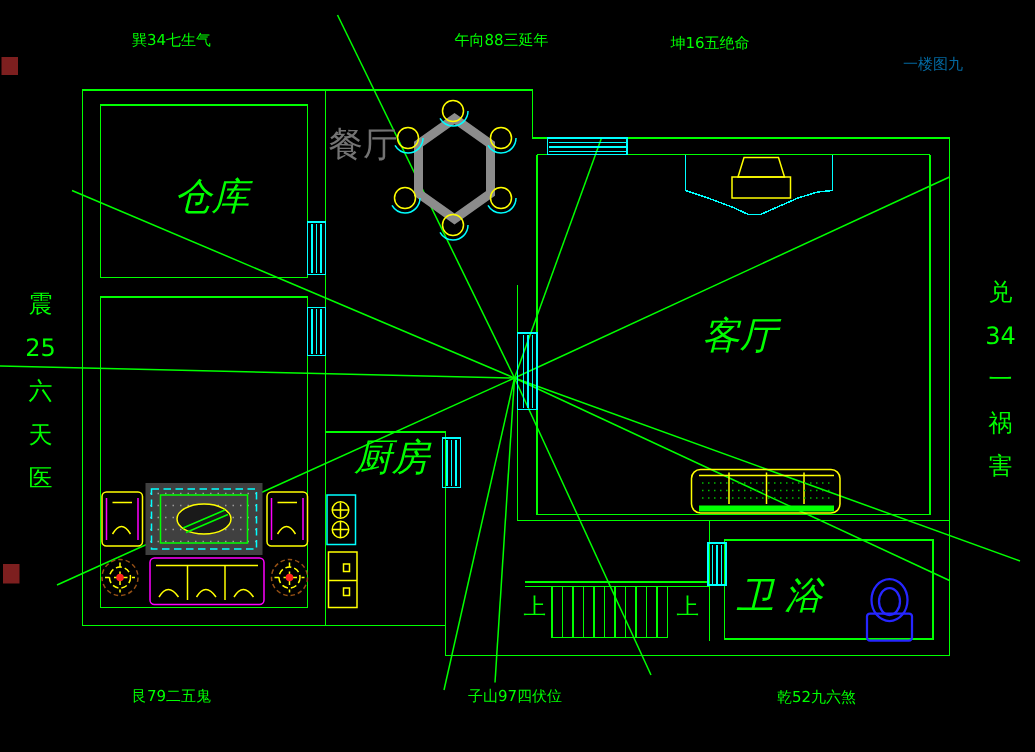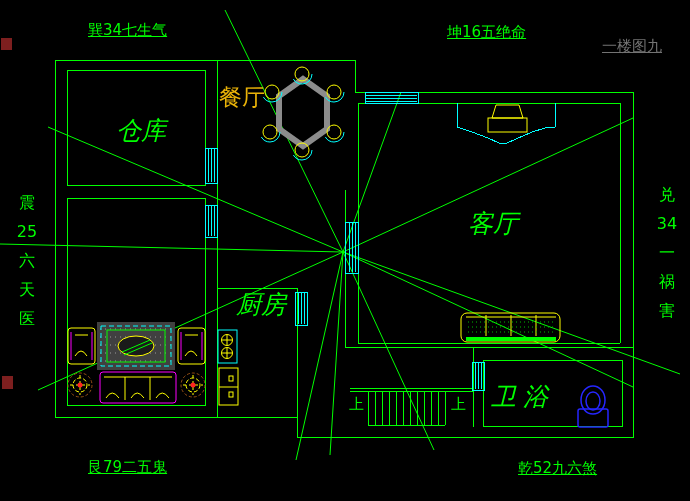--- a/index.html
+++ b/index.html
@@ -3,23 +3,23 @@
 <meta charset="utf-8">
 <style>
   html,body{margin:0;padding:0;background:#000;}
   .canvas{
     position:relative;width:690px;height:501px;background:#000;overflow:hidden;
     font-family:"DejaVu Sans",sans-serif;
   }
   .canvas svg{position:absolute;left:0;top:0;}
   .lbl{position:absolute;white-space:pre;line-height:1.1;}
   .green{color:#00ff00;}
-  .cyan{color:#eab308;}
-  .blue{color:#737373;}
-  .t15{font-size:15px;text-decoration:underline;}
+  .cyan{color:#737373;}
+  .blue{color:#0369a1;}
+  .t15{font-size:10px;}
   .t16{font-size:16px;}
   .t21{font-size:25px;font-style:italic;}
   .t23{font-size:23px;}
   .vcol{display:flex;flex-direction:column;align-items:center;width:30px;}
   .vcol span{display:block;height:29px;text-align:center;}
   .up{font-size:15px;}
   .wide{letter-spacing:7px;}
 </style>
 </head>
 <body>
@@ -193,40 +193,42 @@
       <ellipse cx="593" cy="400" rx="12" ry="14"></ellipse>
       <ellipse cx="593" cy="401" rx="7" ry="9"></ellipse>
       <rect x="578" y="409" width="30" height="18" rx="2"></rect>
     </g>
 
     <rect x="1" y="38" width="11" height="12" fill="#7d1f1f"></rect>
     <rect x="2" y="376" width="11" height="13" fill="#7d1f1f"></rect>
   </svg>
 
   <div class="lbl green t15" style="left:88px;top:22px;">巽34七生气</div>
+  <div class="lbl green t15" style="left:303px;top:22px;">午向88三延年</div>
   <div class="lbl green t15" style="left:447px;top:24px;">坤16五绝命</div>
   <div class="lbl blue  t15" style="left:602px;top:38px;">一楼图九</div>
 
   <div class="lbl green t16 vcol" style="left:12px;top:194px;">
     <span>震</span>
     <span>25</span>
     <span>六</span>
     <span>天</span>
     <span>医</span>
   </div>
 
   <div class="lbl green t16 vcol" style="left:652px;top:186px;">
     <span>兑</span>
     <span>34</span>
     <span>一</span>
     <span>祸</span>
     <span>害</span>
   </div>
 
   <div class="lbl green t15" style="left:88px;top:459px;">艮79二五鬼</div>
+  <div class="lbl green t15" style="left:312px;top:459px;">子山97四伏位</div>
   <div class="lbl green t15" style="left:518px;top:460px;">乾52九六煞</div>
 
   <div class="lbl green t21" style="left:116px;top:117px;">仓库</div>
   <div class="lbl cyan  t23" style="left:219px;top:85px;">餐厅</div>
   <div class="lbl green t21" style="left:236px;top:291px;text-align:center;">厨房</div>
   <div class="lbl green t21" style="left:468px;top:210px;">客厅</div>
   <div class="lbl green t21 wide" style="left:491px;top:383px;">卫浴</div>
 
   <div class="lbl green up" style="left:349px;top:396px;">上</div>
   <div class="lbl green up" style="left:451px;top:396px;">上</div>

